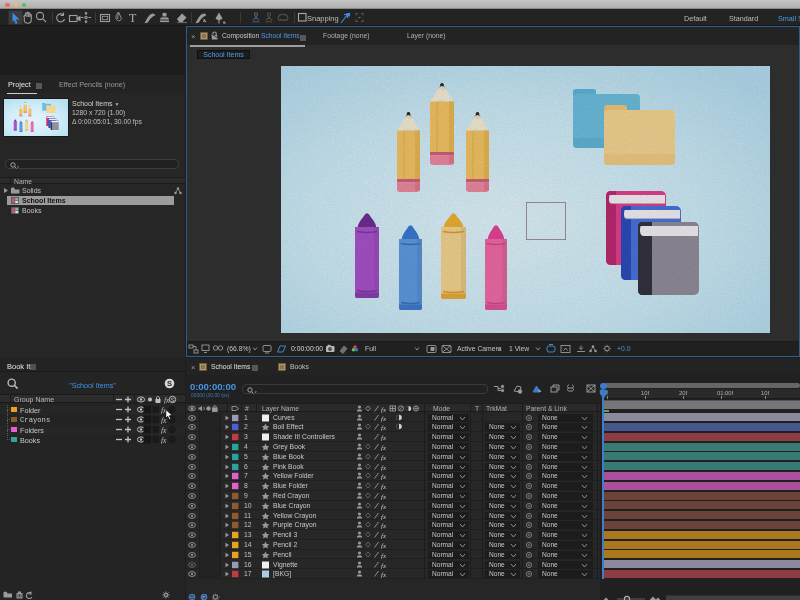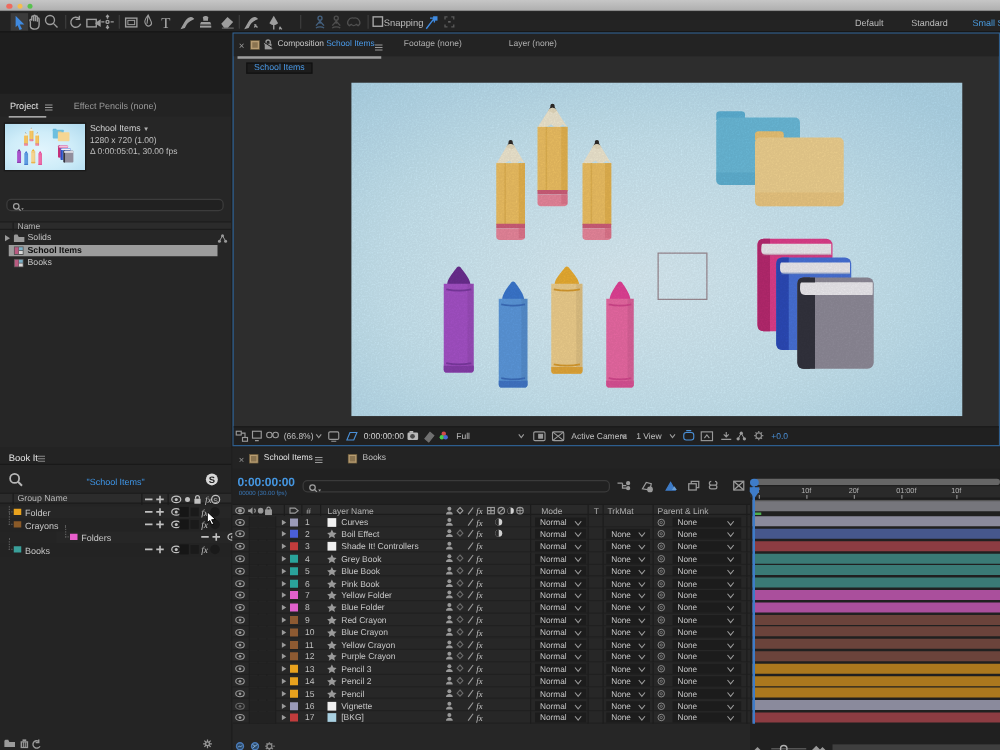--- a/index.html
+++ b/index.html
@@ -304,37 +304,37 @@
           <rect x="28.5" y="0.5" width="7.5" height="8" fill="#161616"></rect>
           <rect x="37.5" y="1" width="6.5" height="7" fill="#1a1a1a"></rect>
           <text x="46" y="7.5" font-size="7.5" font-style="italic" fill="#c0c0c0" font-family="Liberation Serif">fx</text>
           <circle cx="57" cy="4.5" r="3.8" fill="#1a1a1a"></circle>
         </svg>
       </div>
       <div class="abs" style="left:0;top:56.5px;width:185px;height:10px;background:#232323;">
         <div class="abs" style="left:7px;top:-5px;width:1px;height:10px;border-left:1px dotted #5a5a5a;"></div>
         <div class="abs" style="left:7px;top:4.5px;width:3px;height:1px;border-top:1px dotted #5a5a5a;"></div>
         <div class="abs" style="left:11px;top:2.2px;width:5.5px;height:5.5px;background:#8a5a28;"></div>
-        <div class="abs" style="left:20px;top:1.2px;font-size:7.2px;color:#c8c8c8;">Crayons</div>
+        <div class="abs" style="left:20px;top:1.2px;font-size:7.2px;color:#c8c8c8;font-family:Liberation Mono, monospace;">Crayons</div>
         <svg class="abs" style="left:115px;top:0.5px;" width="70" height="9">
           <g fill="none" stroke="#c0c0c0" stroke-width="1.3">
             <path d="M1 4.5 h6"></path>
             <path d="M10 4.5 h6 M13 1.5 v6"></path>
           </g>
           <g>
             <ellipse cx="26" cy="4.5" rx="3.6" ry="2.6" fill="none" stroke="#c0c0c0" stroke-width="1"></ellipse>
             <circle cx="26" cy="4.5" r="1.2" fill="#c0c0c0"></circle>
           </g>
           <rect x="28.5" y="0.5" width="7.5" height="8" fill="#161616"></rect>
           <rect x="37.5" y="1" width="6.5" height="7" fill="#1a1a1a"></rect>
           <text x="46" y="7.5" font-size="7.5" font-style="italic" fill="#c0c0c0" font-family="Liberation Serif">fx</text>
           <circle cx="57" cy="4.5" r="3.8" fill="#1a1a1a"></circle>
         </svg>
       </div>
-      <div class="abs" style="left:0;top:66.5px;width:185px;height:10px;background:#262626;margin-left:45px;">
+      <div class="abs" style="left:0;top:66.5px;width:185px;height:10px;background:#262626;">
         <div class="abs" style="left:7px;top:-5px;width:1px;height:10px;border-left:1px dotted #5a5a5a;"></div>
         <div class="abs" style="left:7px;top:4.5px;width:3px;height:1px;border-top:1px dotted #5a5a5a;"></div>
         <div class="abs" style="left:11px;top:2.2px;width:5.5px;height:5.5px;background:#e85ecc;"></div>
         <div class="abs" style="left:20px;top:1.2px;font-size:7.2px;color:#c8c8c8;">Folders</div>
         <svg class="abs" style="left:115px;top:0.5px;" width="70" height="9">
           <g fill="none" stroke="#c0c0c0" stroke-width="1.3">
             <path d="M1 4.5 h6"></path>
             <path d="M10 4.5 h6 M13 1.5 v6"></path>
           </g>
           <g>

